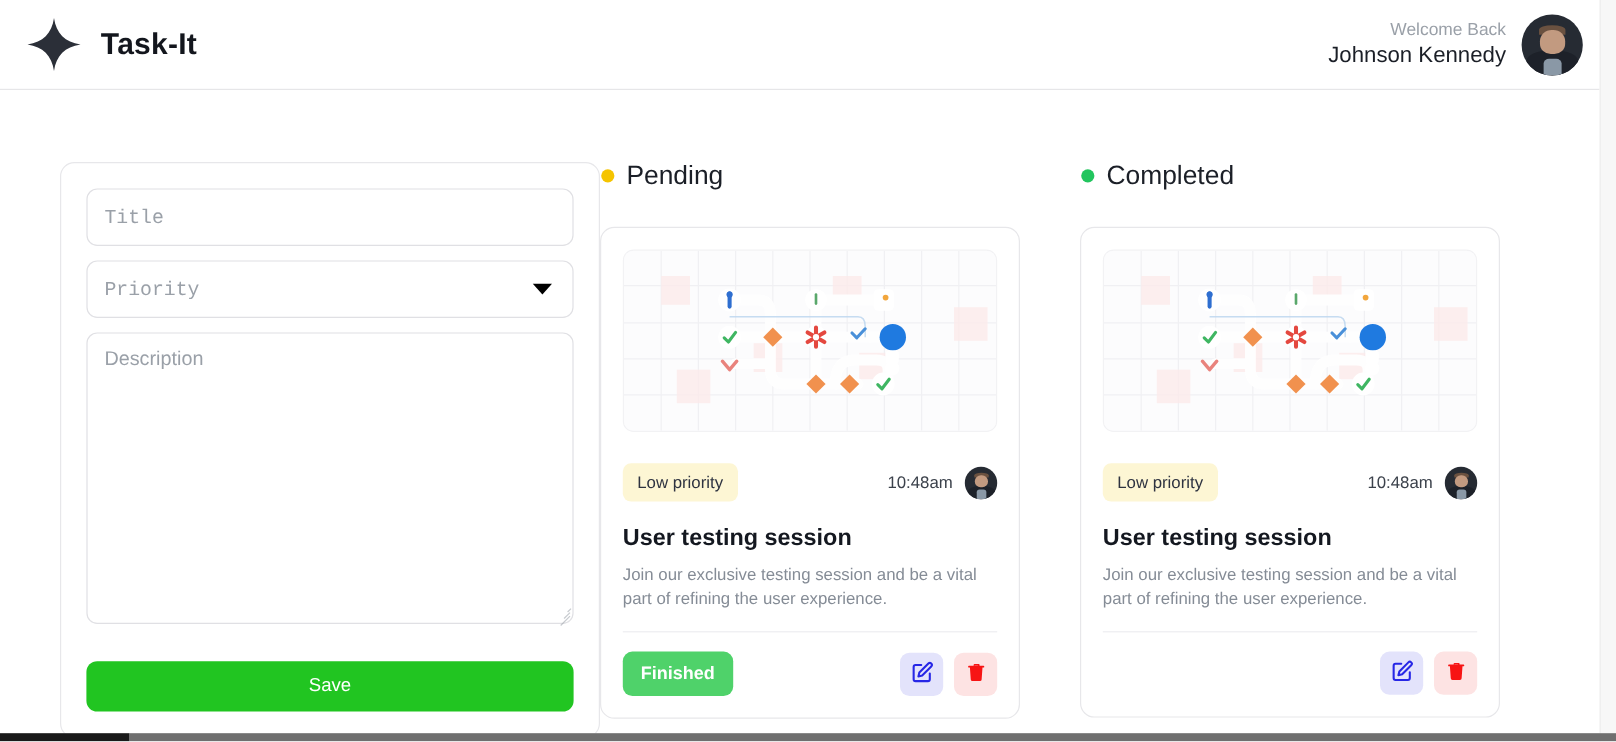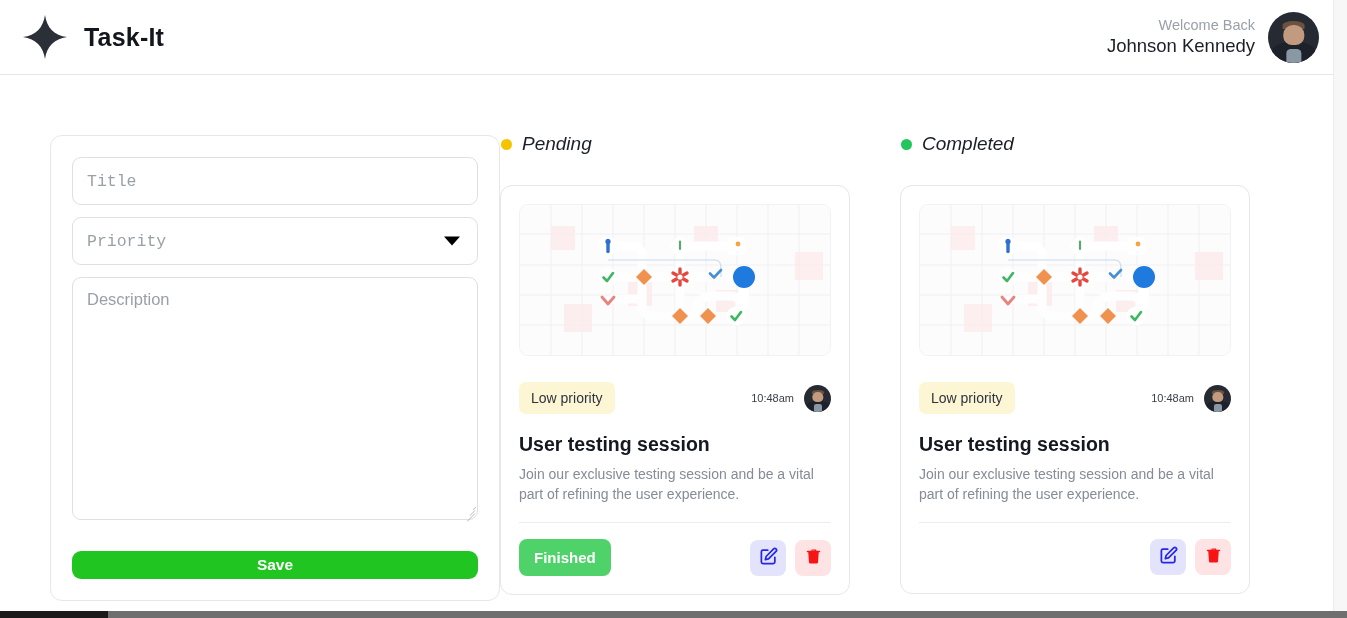--- a/index.html
+++ b/index.html
@@ -213,28 +213,28 @@
     height: 1px;
     background: #9aa0a8;
     transform-origin: right center;
   }
   .rg1 { bottom: 1px; width: 11px; transform: rotate(-45deg); }
   .rg2 { bottom: 4px; width: 7px;  transform: rotate(-45deg); }
   .rg3 { bottom: 7px; width: 3.5px; transform: rotate(-45deg); }
 
   .save-button {
     width: 100%;
-    height: 28px;
+    height: 42px;
     background: #21c521;
     border: none;
     border-radius: 9px;
     color: #ffffff;
     font-family: "Liberation Sans", sans-serif;
     font-size: 15.5px;
-    font-weight: bold;
+    font-weight: normal;
     cursor: pointer;
     display: block;
     margin-top: 31px;
   }
 
   
   .board {
     flex: 1;
     display: flex;
     gap: 50px;
@@ -248,23 +248,22 @@
     gap: 10px;
     margin-bottom: 30px;
     padding-left: 1px;
   }
   .col-dot {
     width: 11px; height: 11px;
     border-radius: 50%;
     flex: 0 0 auto;
   }
   .col-title {
-    font-size: 19px;
+    font-size: 22px;
     color: #1b1f27;
-    font-style: italic;
   }
 
   .task-card {
     width: 350px;
     background: #ffffff;
     border: 1px solid #e7e7ea;
     border-radius: 12px;
     padding: 18px;
     margin-bottom: 21px;
   }
@@ -292,21 +291,21 @@
     padding: 8px 12px;
     border-radius: 7px;
     display: inline-block;
   }
   .meta-right {
     display: flex;
     align-items: center;
     gap: 10px;
   }
   .time-text {
-    font-size: 11px;
+    font-size: 14px;
     color: #3b414b;
   }
 
   .card-title {
     font-size: 19.5px;
     font-weight: bold;
     color: #141820;
     margin-top: 19px;
   }
   .card-desc {

